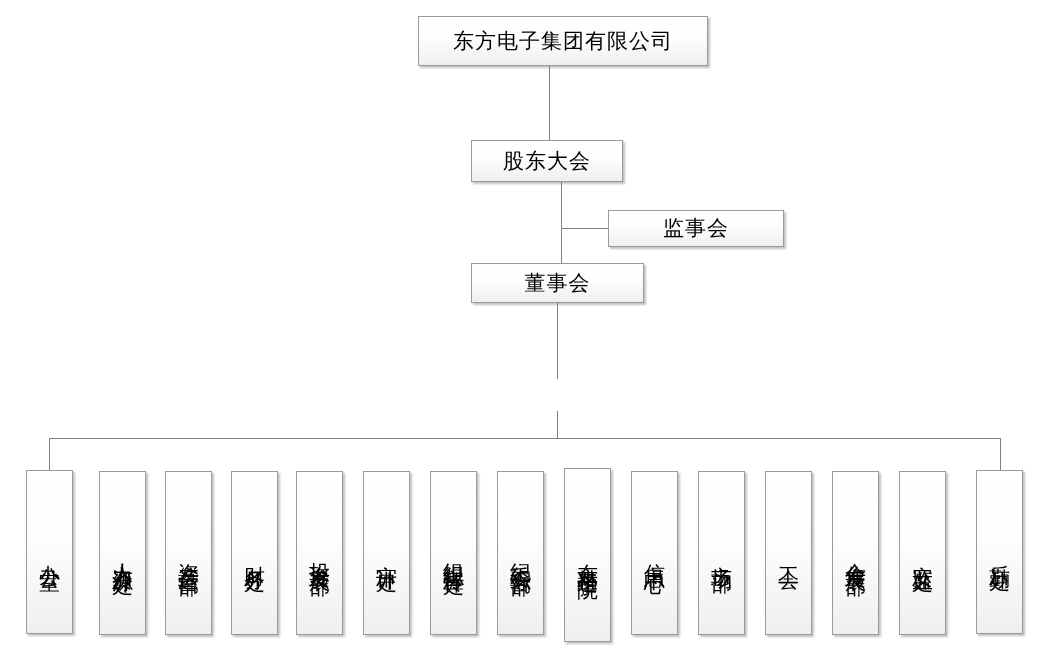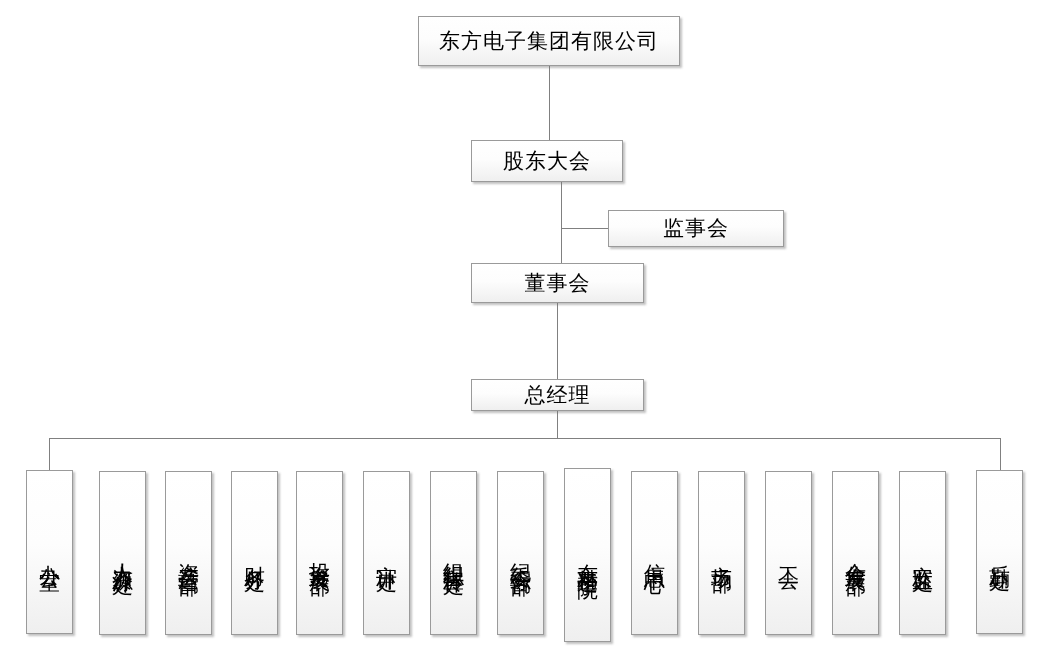--- a/index.html
+++ b/index.html
@@ -69,39 +69,36 @@
 
   <div class="conn h" style="left:561px; top:228px; width:48px;"></div>
 
   <div class="conn v" style="left:557px; top:303px; height:76px;"></div>
 
   <div class="conn v" style="left:557px; top:411px; height:28px;"></div>
   <div class="conn h" style="left:49px; top:438px; width:952px;"></div>
   <div class="conn v" style="left:49px; top:438px; height:32px;"></div>
   <div class="conn v" style="left:1000px; top:438px; height:32px;"></div>
 
-  <div class="node horizontal" style="left:418px; top:16px; width:262px; height:50px;">
+  <div class="node horizontal" style="left:418px; top:16px; width:290px; height:50px;">
     <span class="label">东方电子集团有限公司</span>
   </div>
 
   <div class="node horizontal" style="left:471px; top:140px; width:152px; height:42px;">
     <span class="label">股东大会</span>
   </div>
 
   <div class="node horizontal" style="left:471px; top:263px; width:173px; height:40px;">
     <span class="label">董事会</span>
   </div>
 
   <div class="node horizontal" style="left:608px; top:210px; width:176px; height:37px;">
     <span class="label">监事会</span>
   </div>
 
-  <div class="node horizontal" style="left:471px; top:379px; width:173px; height:32px;">
-    <span class="label">总经理</span>
-  </div>
 
   <div class="node vertical" style="left:26px; top:470px; width:47px; height:164px;">
     <span class="label">办公室</span>
   </div>
 
   <div class="node vertical" style="left:99px; top:471px; width:47px; height:164px;">
     <span class="label">人力资源处</span>
   </div>
 
   <div class="node vertical" style="left:165px; top:471px; width:47px; height:164px;">

